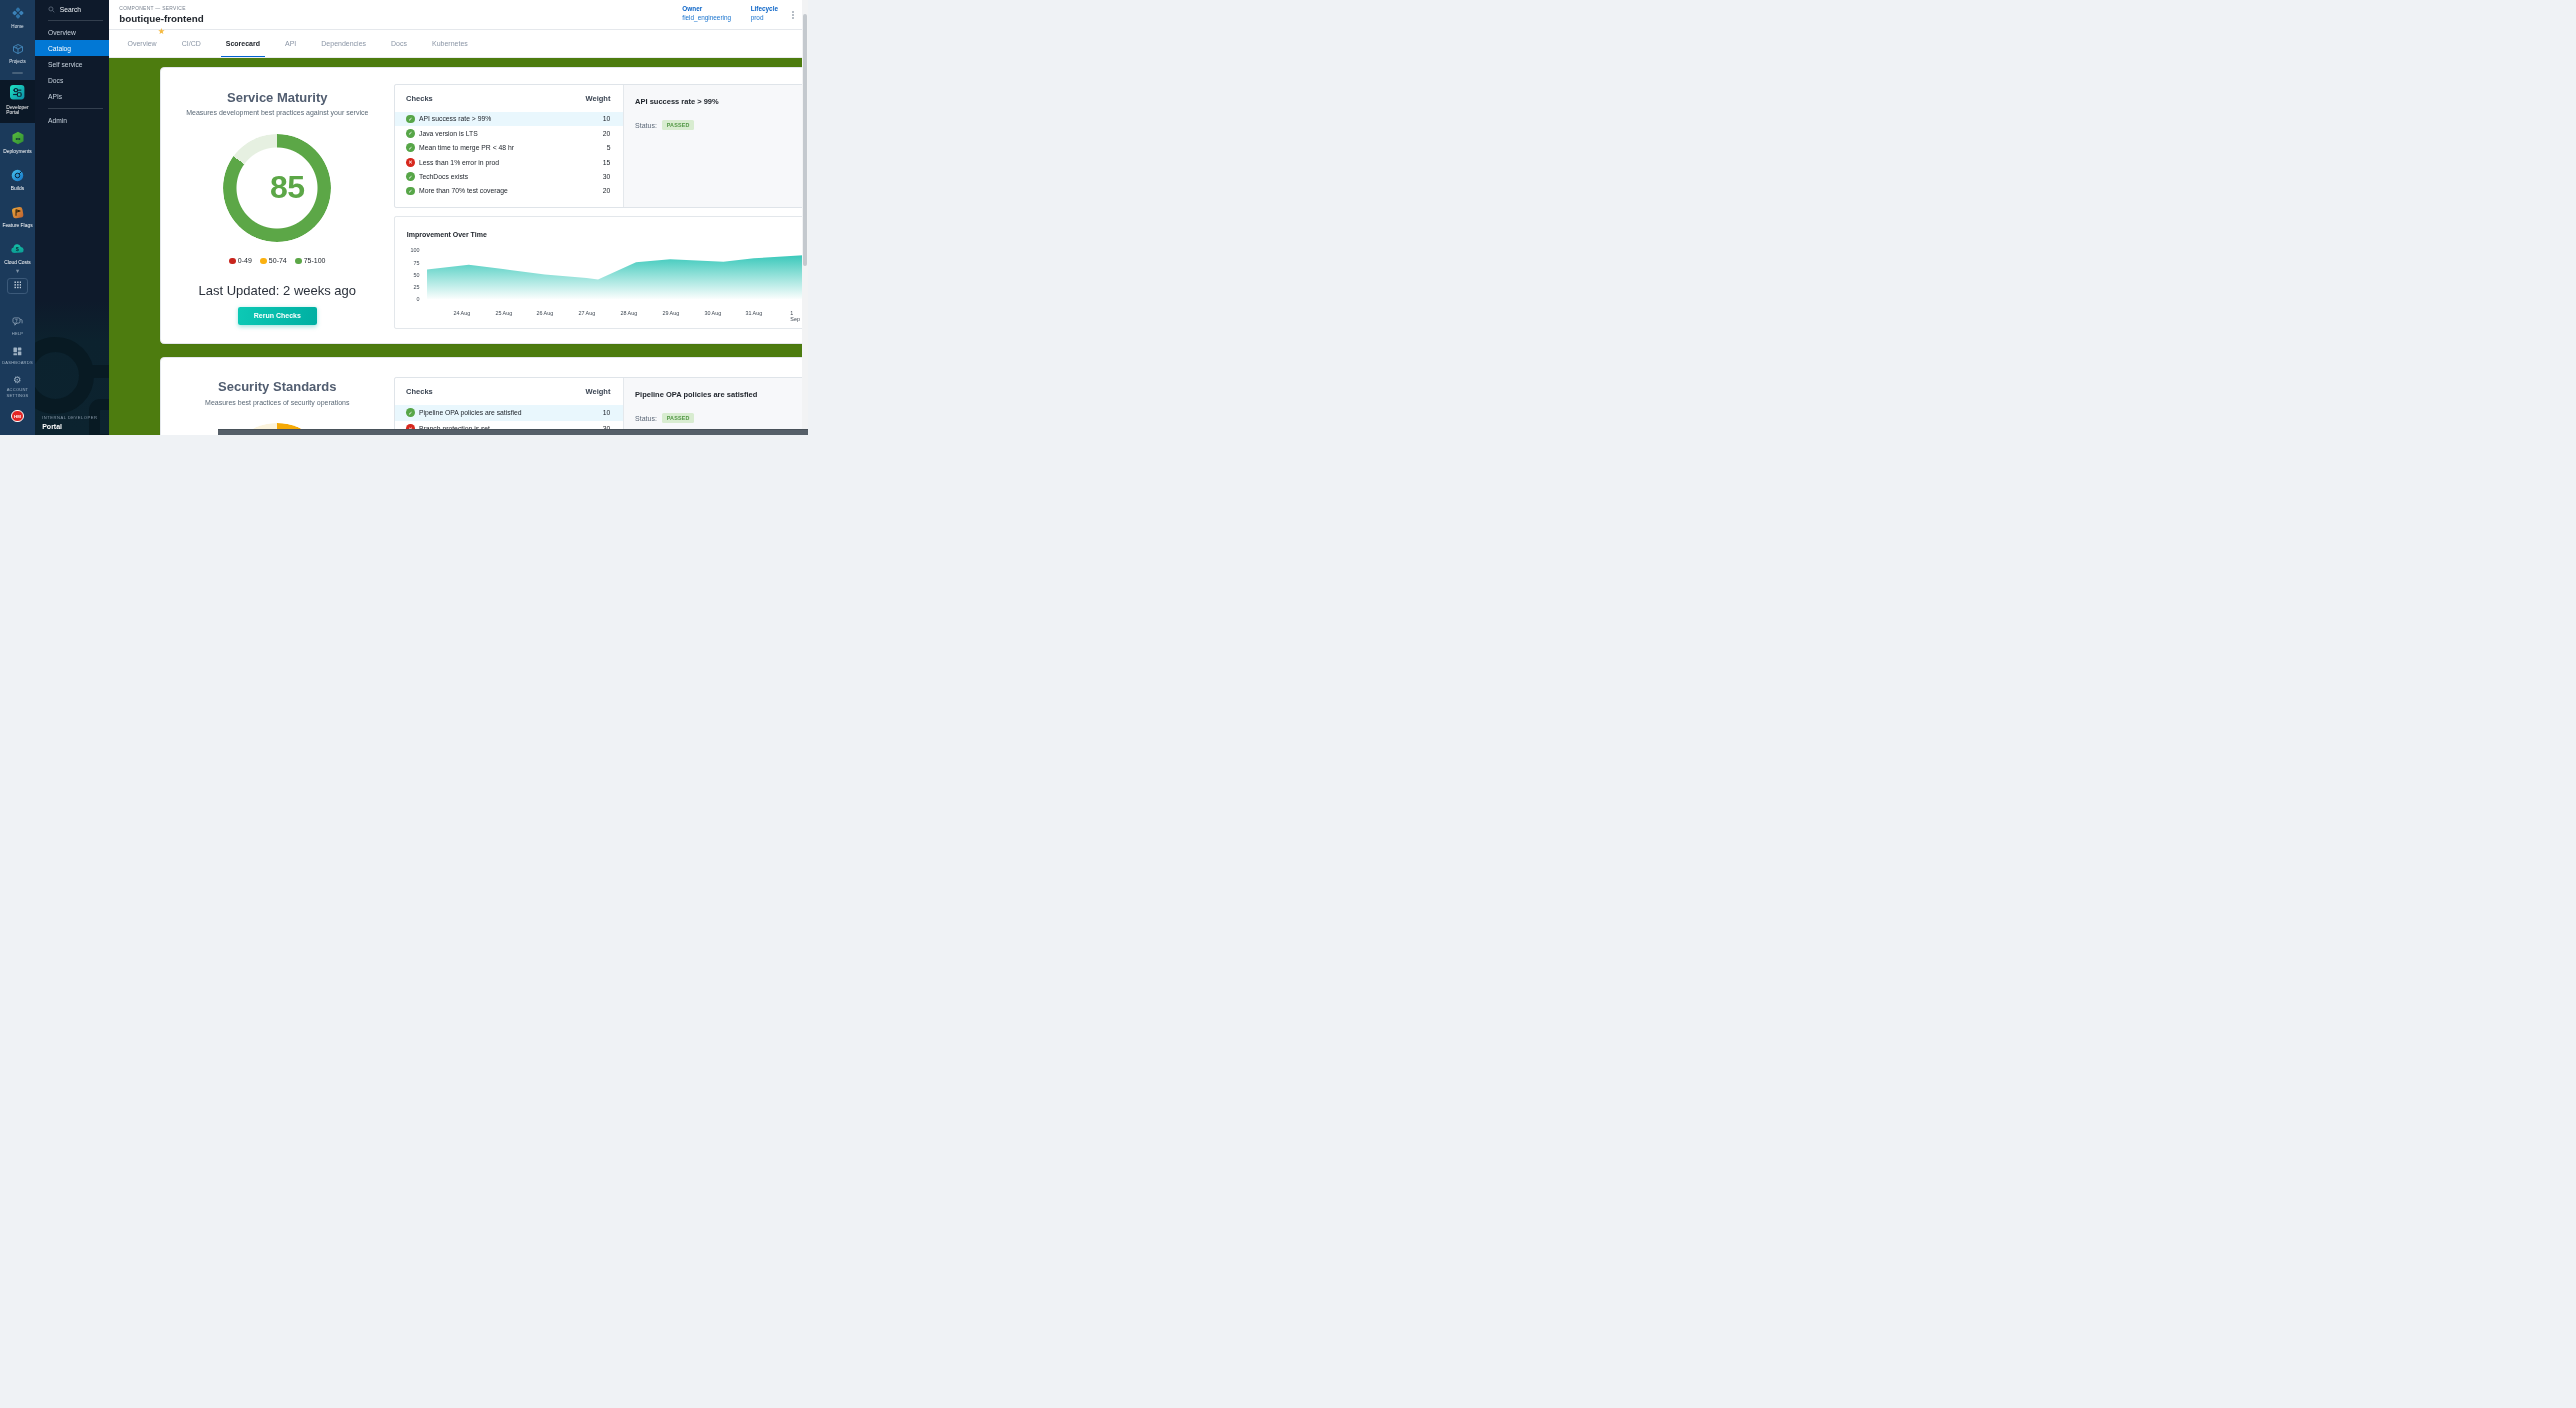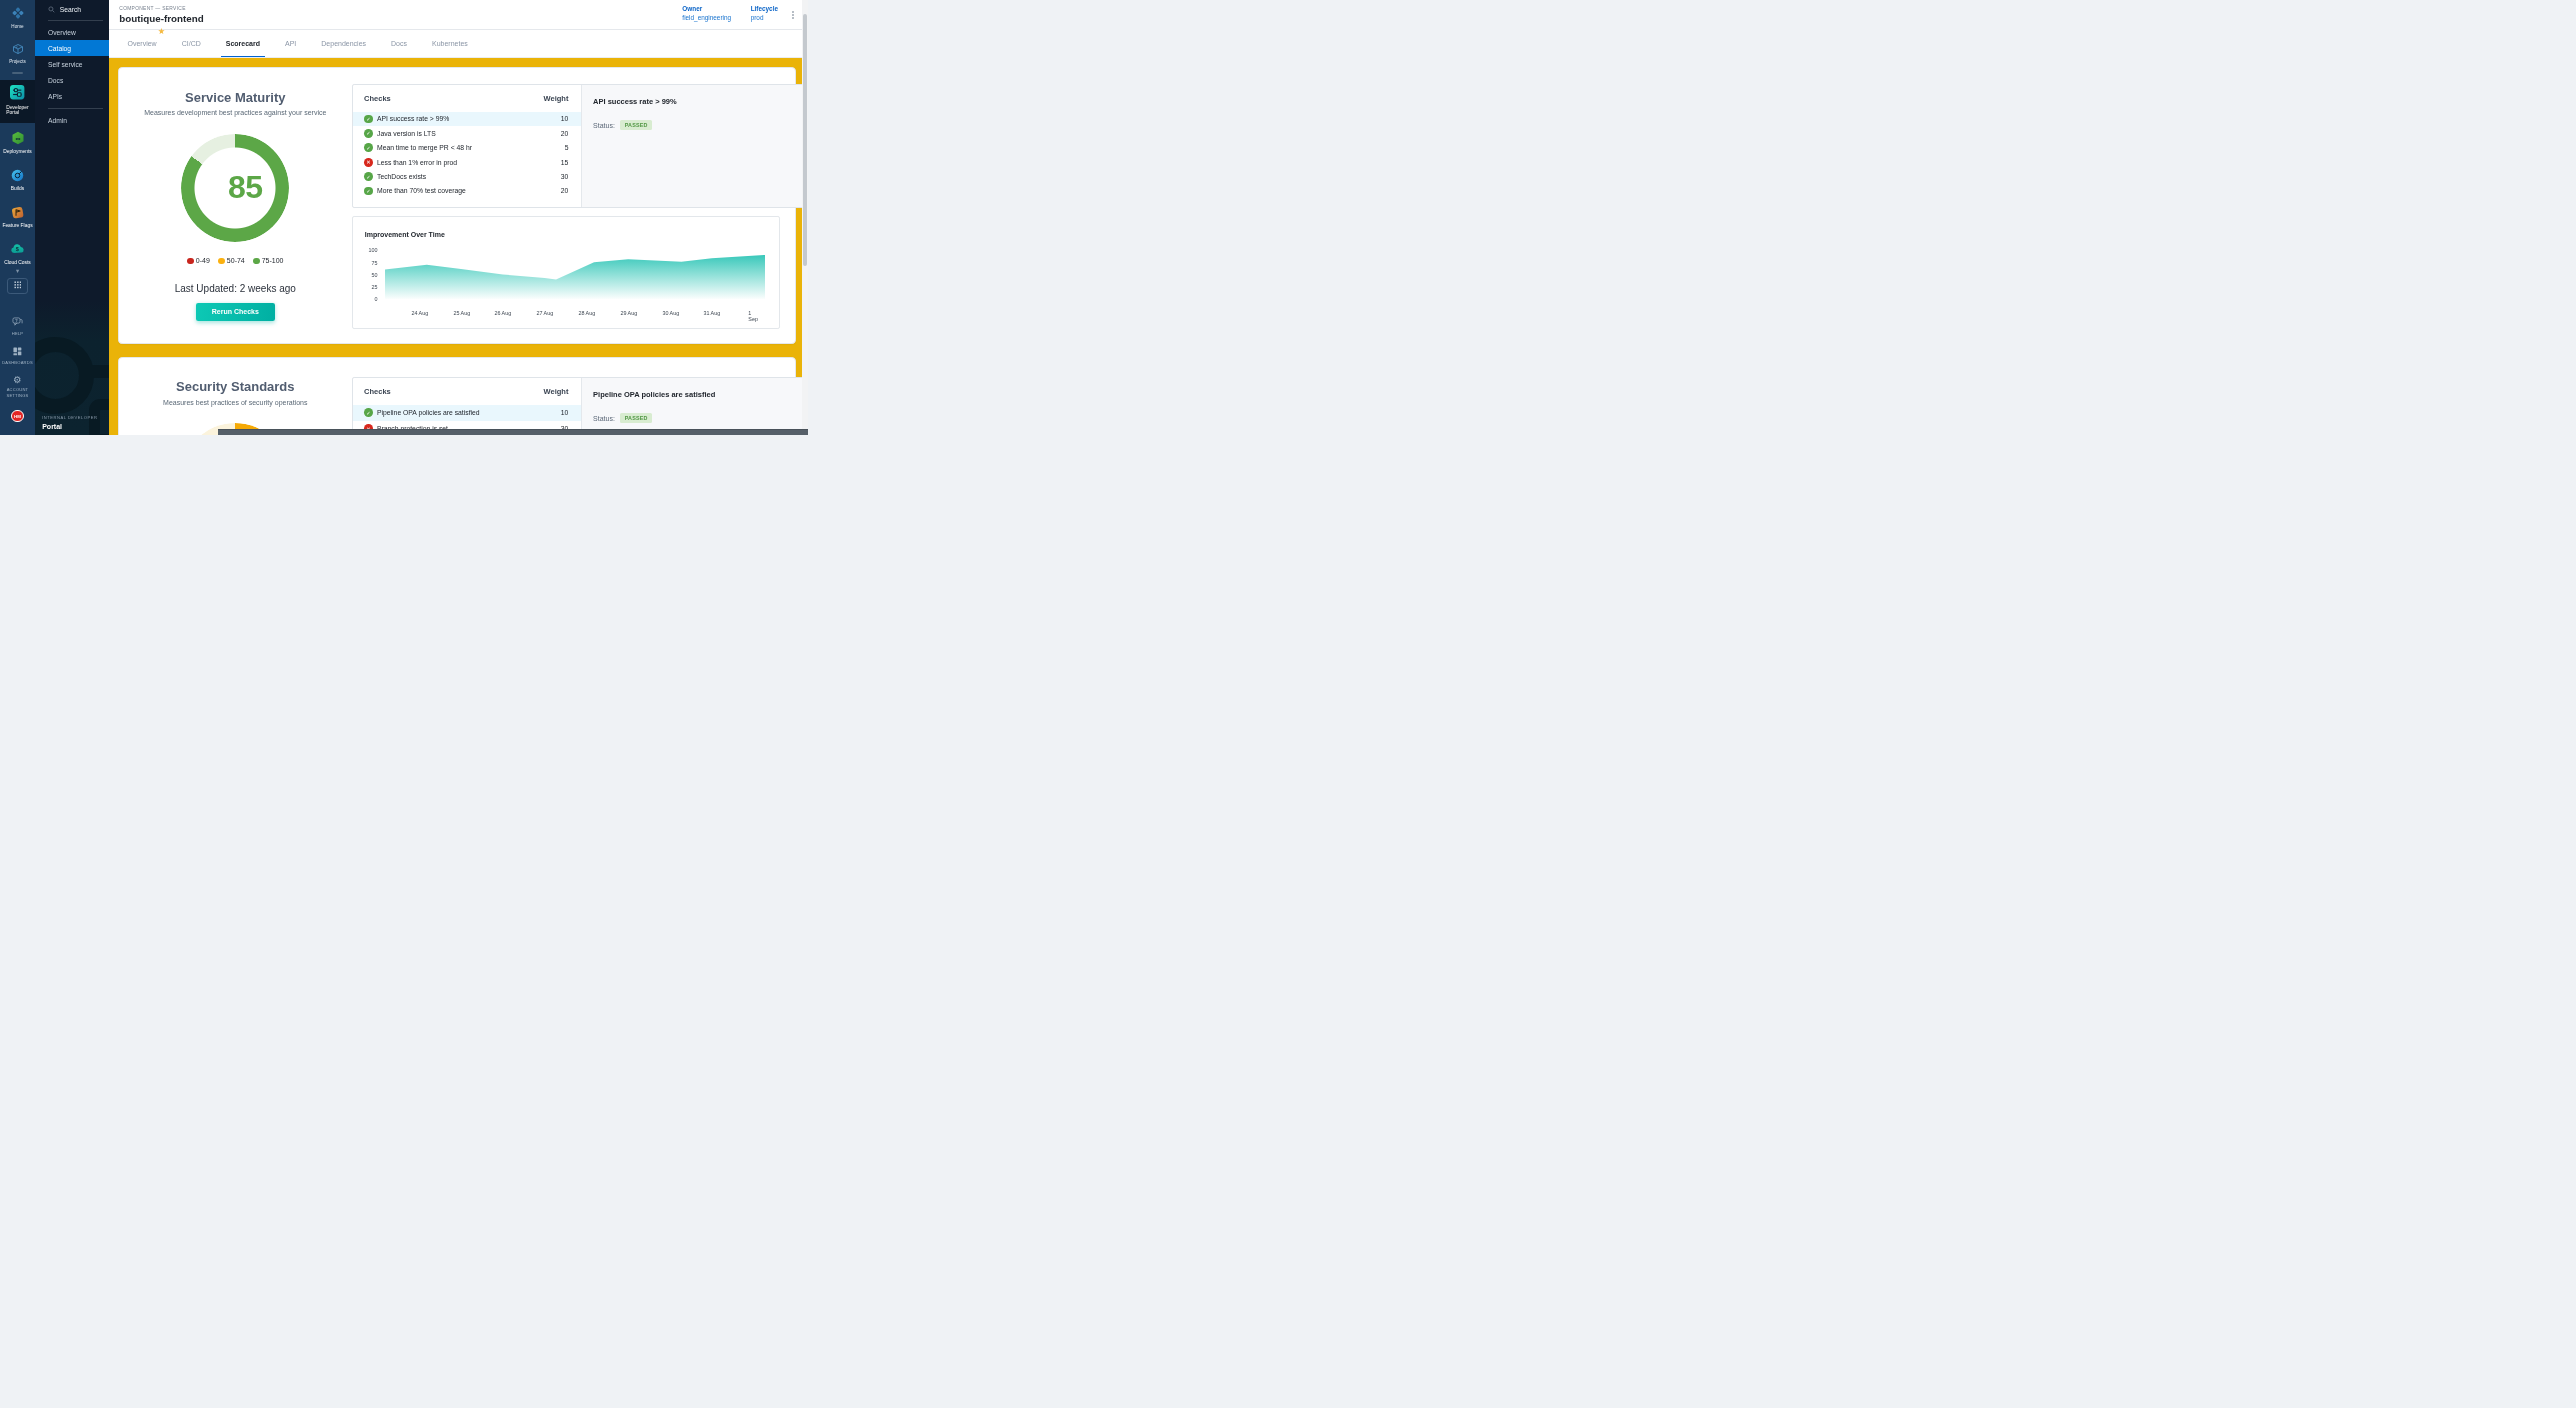--- a/index.html
+++ b/index.html
@@ -69,40 +69,40 @@
   .tabbar { position:absolute; left:0; top:30px; right:0; height:28px; background:#fff;
     border-bottom:0.5px solid #EAEDF0; display:flex; align-items:center; gap:25px;
     padding-left:18.5px; z-index:2; }
   .tab { font-size:7px; color:#8A95A5; cursor:pointer; position:relative;
     height:100%; display:flex; align-items:center; }
   .tab.active { color:#22272E; font-weight:bold; }
   .tab.active::after { content:""; position:absolute; left:-4.6px; right:-4.6px; bottom:0; height:1.5px;
     background:#0263D1; }
 
   .content { position:absolute; left:0; top:58px; right:0; bottom:0; overflow:hidden;
-    background:#eab308; }
+    background:#4d7c0f;padding-left:42px; }
   .card { position:relative; margin:9.3px 0 0 8.8px; width:678px; height:277px; background:#fff;
     border:0.5px solid #E5E8EC; border-radius:4.1px; box-shadow:0 0.5px 1px rgba(16,24,40,.04); }
   .card.second { margin-top:12.4px; }
 
   
   .sc-left { position:absolute; left:0; top:0; width:233px; text-align:center; }
   .sc-title { margin-top:21.6px; font-size:13px; font-weight:bold; color:#515D70; }
   .sc-sub { margin-top:4.6px; font-size:7px; color:#5A6876; }
   .gauge-wrap { position:relative; width:108px; height:108px; margin:17.5px auto 0; }
   .gauge { width:108px; height:108px; border-radius:50%;
     -webkit-mask:radial-gradient(circle closest-side, transparent 40px, #000 41px);
             mask:radial-gradient(circle closest-side, transparent 40px, #000 41px); }
   .gnum { position:absolute; left:10px; top:0; width:108px; height:108px; display:flex;
     align-items:center; justify-content:center; font-size:32px; font-weight:bold;
     color:var(--gauge-green); letter-spacing:-0.5px; }
   .legend { margin-top:15.5px; display:flex; justify-content:center; gap:8.2px; }
   .leg-item { display:flex; align-items:center; gap:2.1px; font-size:7px; color:#22272E; }
   .leg-dot { width:6.7px; height:6.7px; border-radius:50%; }
-  .last-updated { margin-top:19px; font-size:10px; color:#2B313B; }
+  .last-updated { margin-top:19px; font-size:13px; color:#2B313B; }
   .rerun-btn { margin-top:8.2px; width:79px; height:18.5px; border:none; border-radius:2.1px;
     background:linear-gradient(100deg, var(--teal-button-start), var(--teal-button-end));
     color:#fff; font-size:7px; font-weight:bold; cursor:pointer;
     box-shadow:0 1.5px 4.1px rgba(5,179,164,.35); font-family:inherit; }
 
   
   .checks-box { position:absolute; left:233px; top:15.5px; width:511px; height:124px;
     border:0.5px solid #DFE4E9; border-radius:2.1px; display:flex; background:#fff; overflow:hidden; }
   .card.second .checks-box { top:19px; height:247px; }
   .checks-table { width:228px; display:flex; flex-direction:column; }

